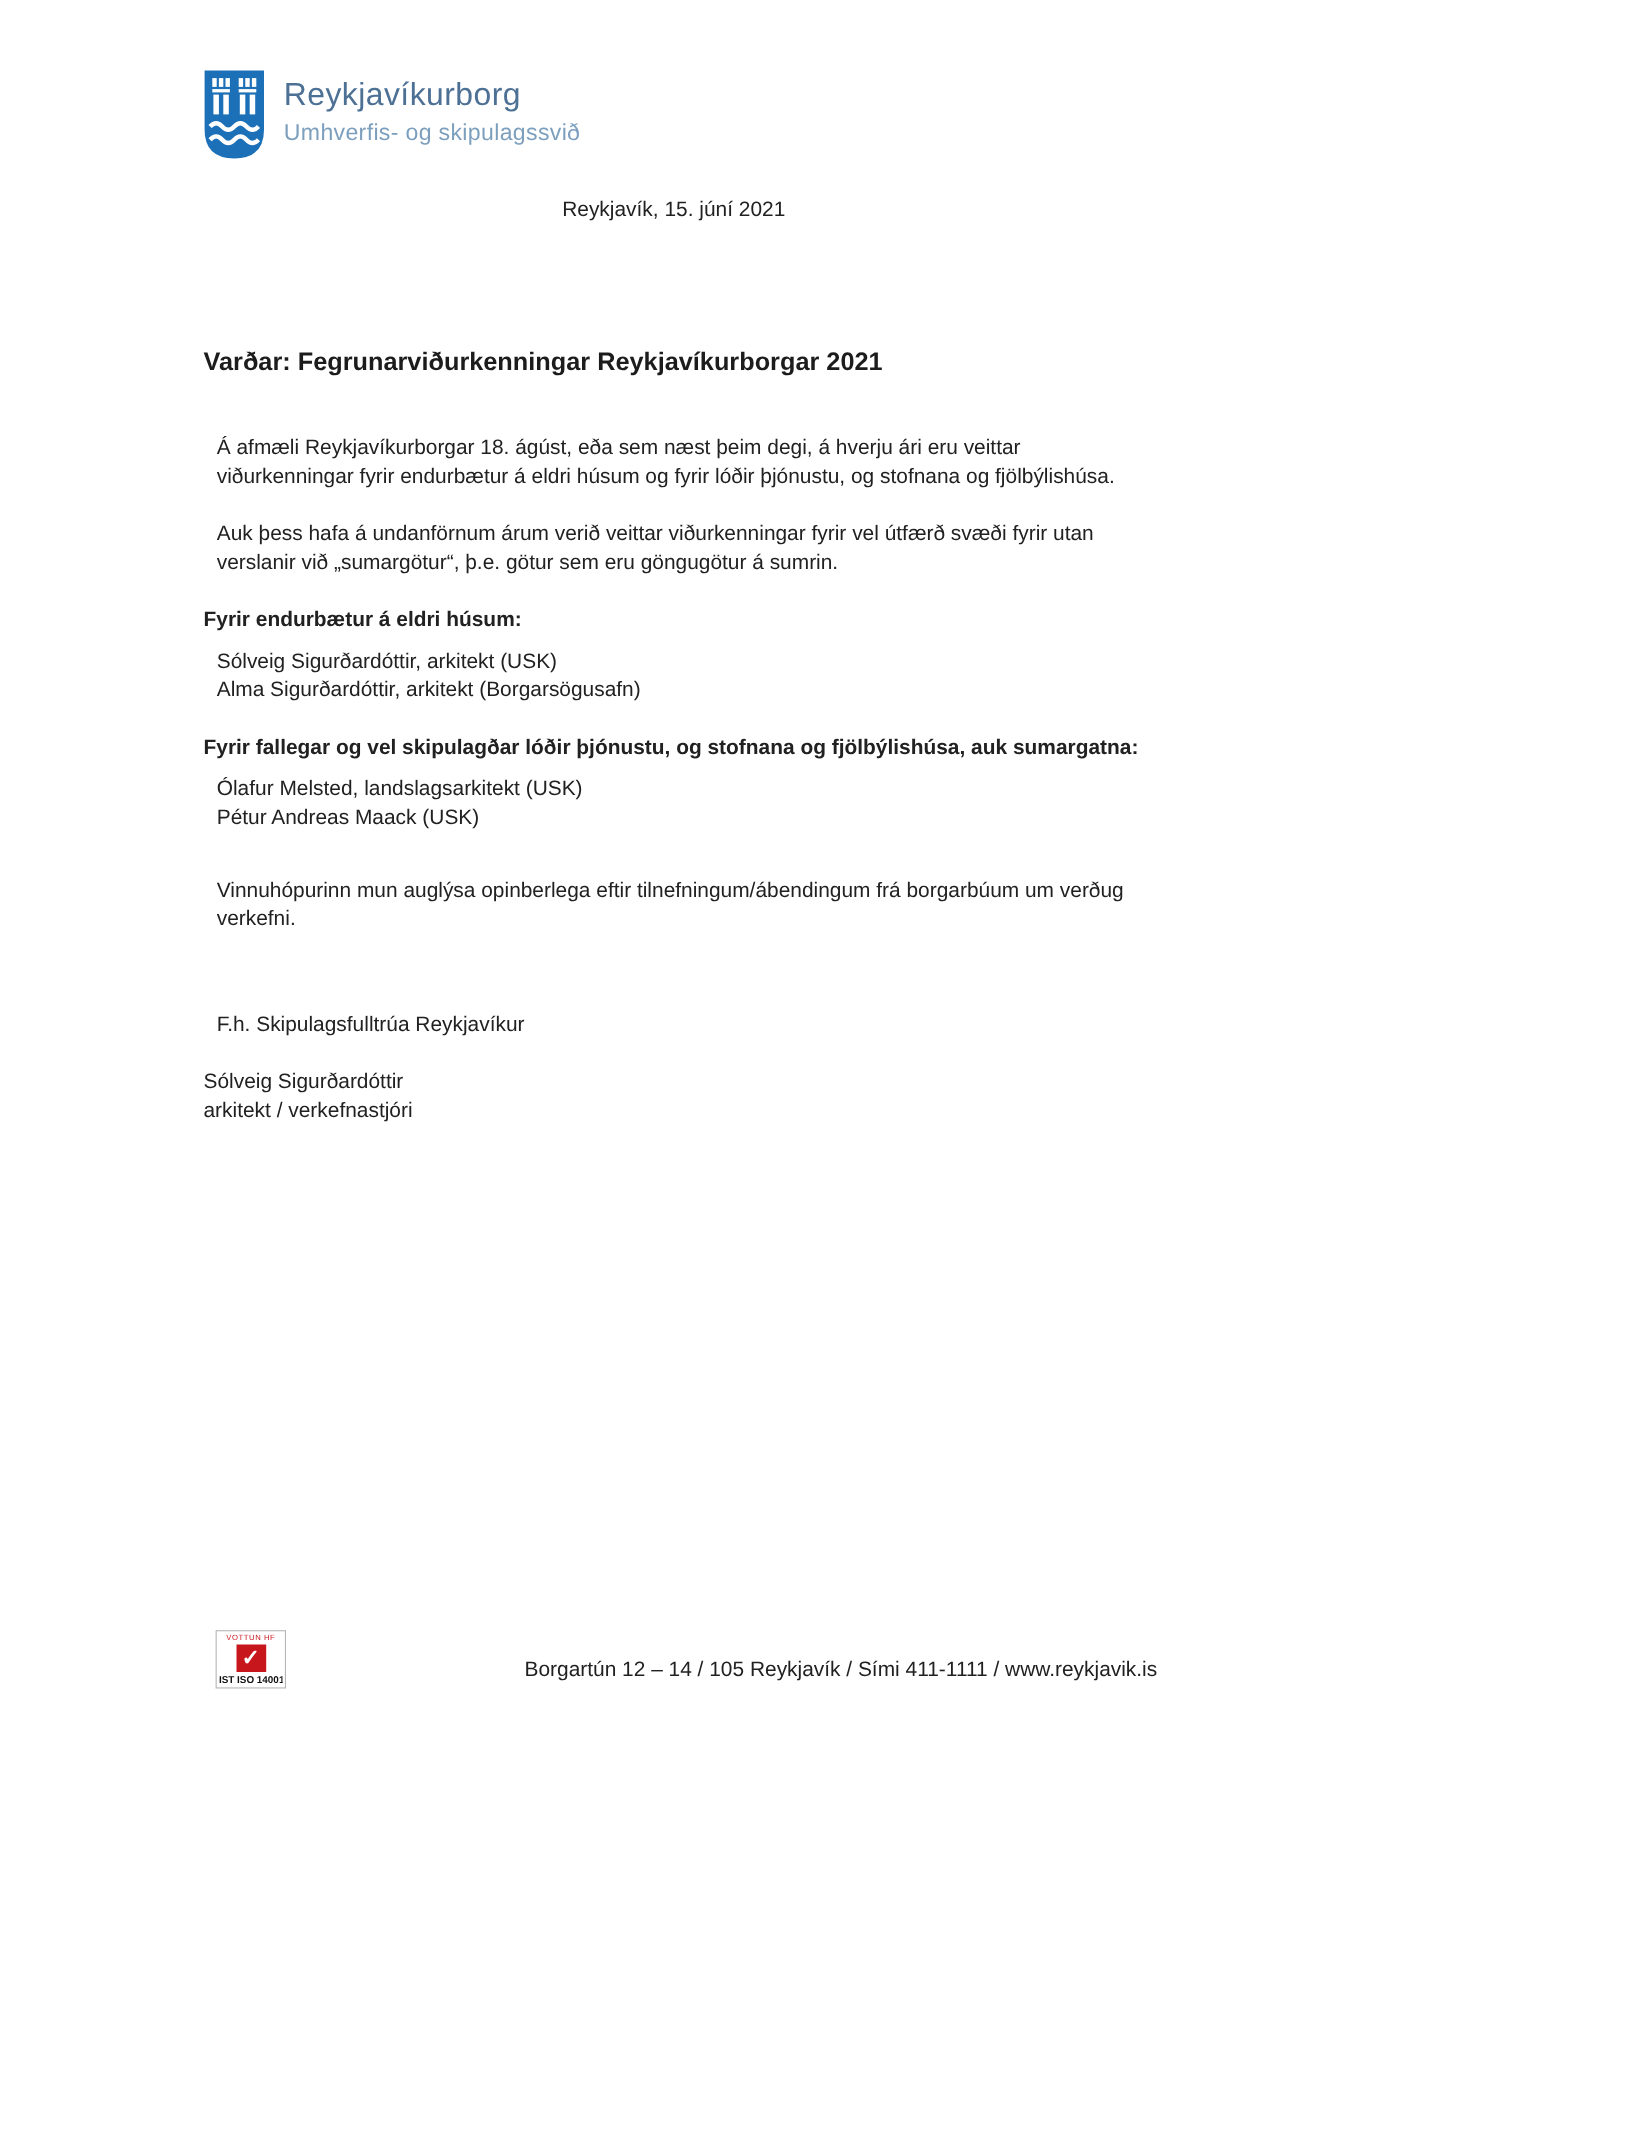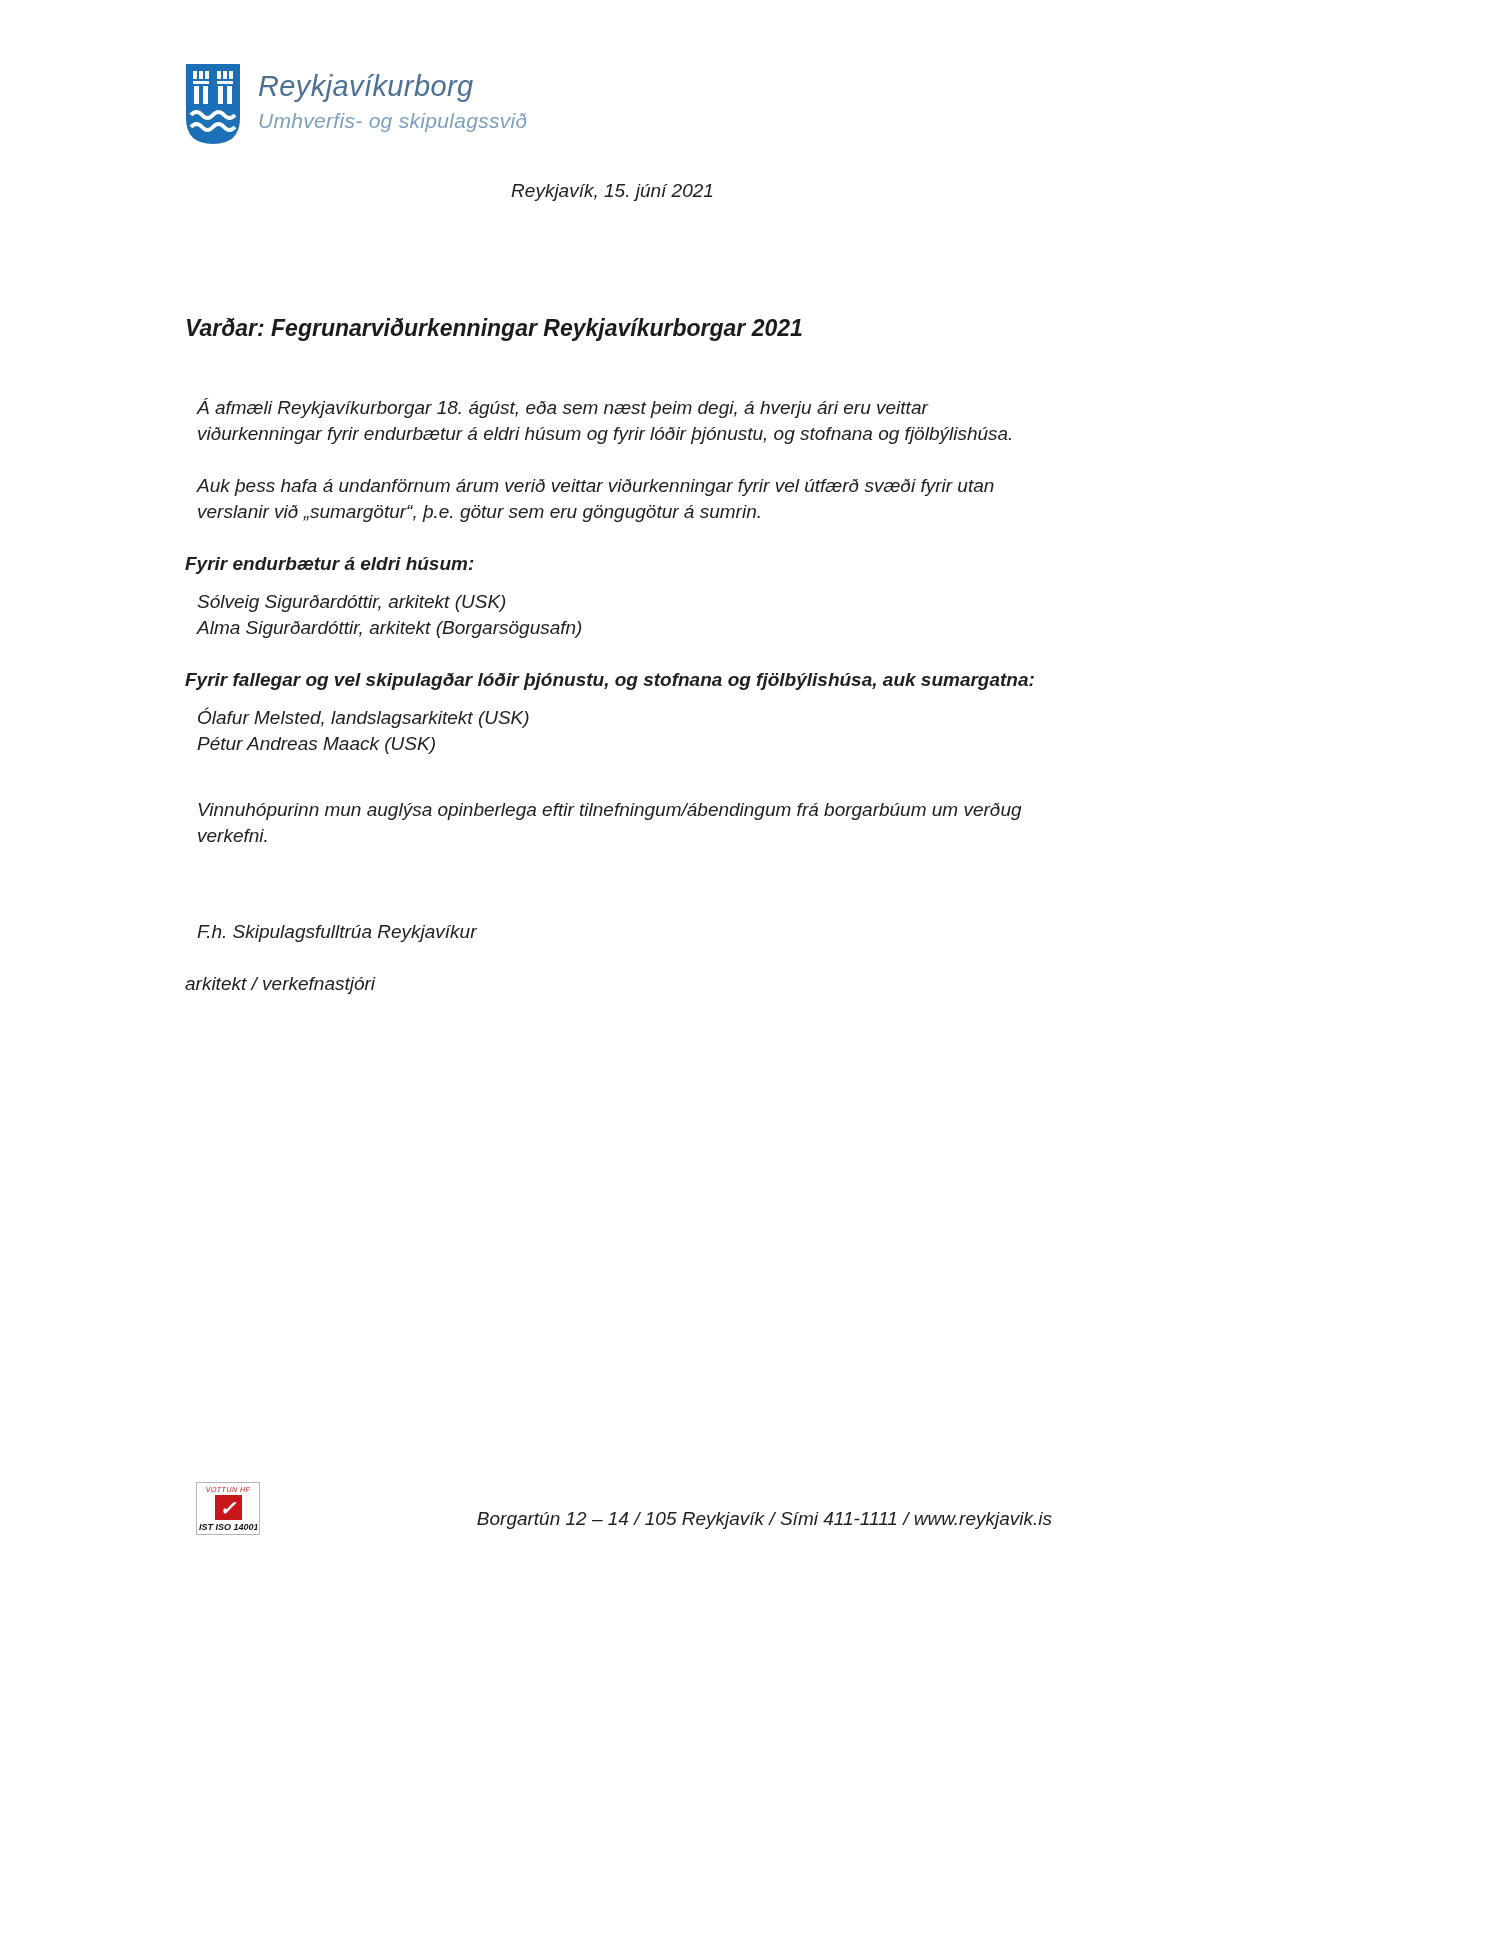--- a/index.html
+++ b/index.html
@@ -5,21 +5,20 @@
   * { box-sizing: border-box; }
   html, body { margin: 0; padding: 0; background: #ffffff; }
   .page {
     position: relative;
     width: 1500px;
     height: 1558px;
     background: #ffffff;
     font-family: "Liberation Sans", sans-serif;
     color: #212121;
     overflow: hidden;
-    font-style: italic;
   }
 
   
   .logo-block {
     position: absolute;
     left: 184px;
     top: 62px;
     display: flex;
     align-items: flex-start;
     gap: 16px;
@@ -183,20 +182,21 @@
       <p class="para">Ólafur Melsted, landslagsarkitekt (USK)
 Pétur Andreas Maack (USK)</p>
     </section>
 
     <p class="para gap-cl">Vinnuhópurinn mun auglýsa opinberlega eftir tilnefningum/ábendingum frá borgarbúum um verðug
 verkefni.</p>
 
     <p class="para gap-sig">F.h. Skipulagsfulltrúa Reykjavíkur</p>
 
     <div class="signature gap-md">
+      <div>Sólveig Sigurðardóttir</div>
       <div>arkitekt / verkefnastjóri</div>
     </div>
   </main>
 
   <div class="iso-badge">
     <div class="iso-top">VOTTUN HF</div>
     <div class="iso-square">
       <span class="iso-check">✓</span>
     </div>
     <div class="iso-bottom">IST ISO 14001</div>

